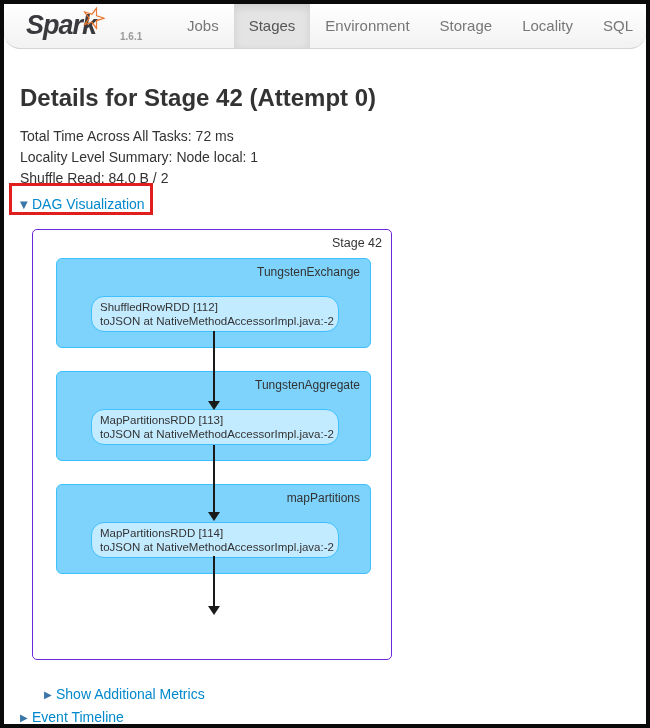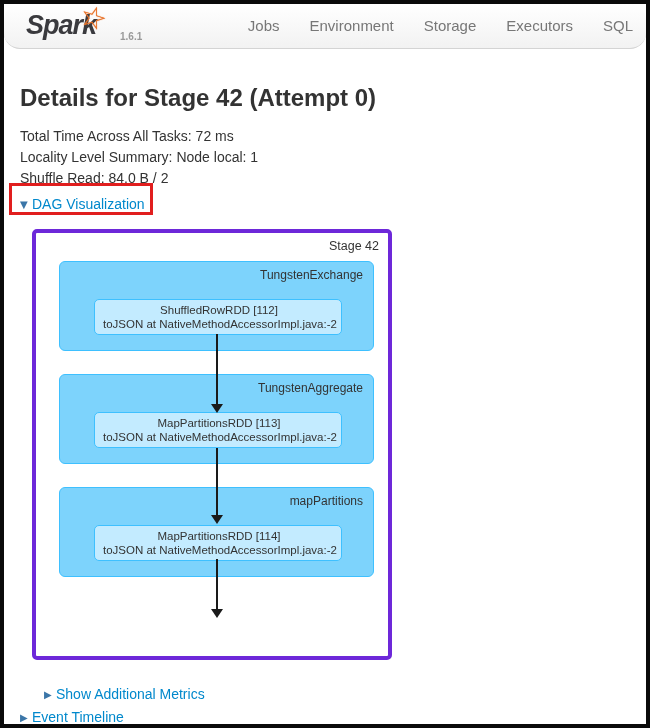--- a/index.html
+++ b/index.html
@@ -78,21 +78,21 @@
   .toggle-dag { margin-top: 7px; margin-bottom: 0; }
   .toggle-metrics { margin-top: 26px; padding-left: 24px; }
   .toggle-timeline { margin-top: 6px; }
 
   
   .dag-wrap { margin: 16px 0 0 0; }
   .stage-box {
     position: relative;
     margin-left: 12px;
     width: 360px; height: 431px;
-    border: 4px solid #6d28d9;
+    border: 1px solid #6d28d9;
     border-radius: 5px;
     background: #fff;
   }
   .stage-label {
     position: absolute; top: 6px; right: 9px;
     font-size: 12.5px; color: #333;
   }
   .cluster {
     position: absolute; left: 23px; width: 315px; height: 90px;
     background: #7dd3fc;
@@ -101,26 +101,25 @@
   }
   .c0 { top: 28px; } .c1 { top: 141px; } .c2 { top: 254px; }
   .cluster-label {
     text-align: right; padding: 6px 10px 0 0;
     font-size: 12px; color: #333;
   }
   .node {
     position: absolute;
     background: #C3EBFF;
     border: 1px solid #3EC0FF;
-    border-radius: 5px;
+    border-radius: 13px;
     padding: 3px 6px 20px 8px;
     font-size: 11.5px; line-height: 14px; color: #333;
     white-space: nowrap; overflow: hidden;
     cursor: default;
-    text-align: center;
   }
   .cluster .node { left: 34px; top: 37px; width: 248px; height: 36px; }
   .node.final { left: 97px; top: 384px; width: 164px; height: 33px; }
 
   .arrow { position: absolute; left: 175px; width: 12px; }
   .a0 { top: 101px; height: 79px; }
   .a1 { top: 215px; height: 76px; }
   .a2 { top: 326px; height: 59px; }
   .arrow .line {
     position: absolute; left: 5px; top: 0; bottom: 8px;
@@ -147,23 +146,24 @@
 <body>
 
 <header class="navbar">
   <div class="brand">
     <span class="brand-text">Spark</span>
     <span class="brand-star">☆</span>
     <span class="brand-version">1.6.1</span>
   </div>
   <nav class="tabs">
     <a class="tab">Jobs</a>
+    <a class="tab active">Stages</a>
     <a class="tab">Environment</a>
     <a class="tab">Storage</a>
-    <a class="tab">Executors</a>
+    <a class="tab">Locality</a>
     <a class="tab">SQL</a>
   </nav>
 </header>
 
 <main class="content">
   <h3 class="page-title">Details for Stage 42 (Attempt 0)</h3>
 
   <ul class="summary">
     <li>
       <strong>Total Time Across All Tasks:</strong>

